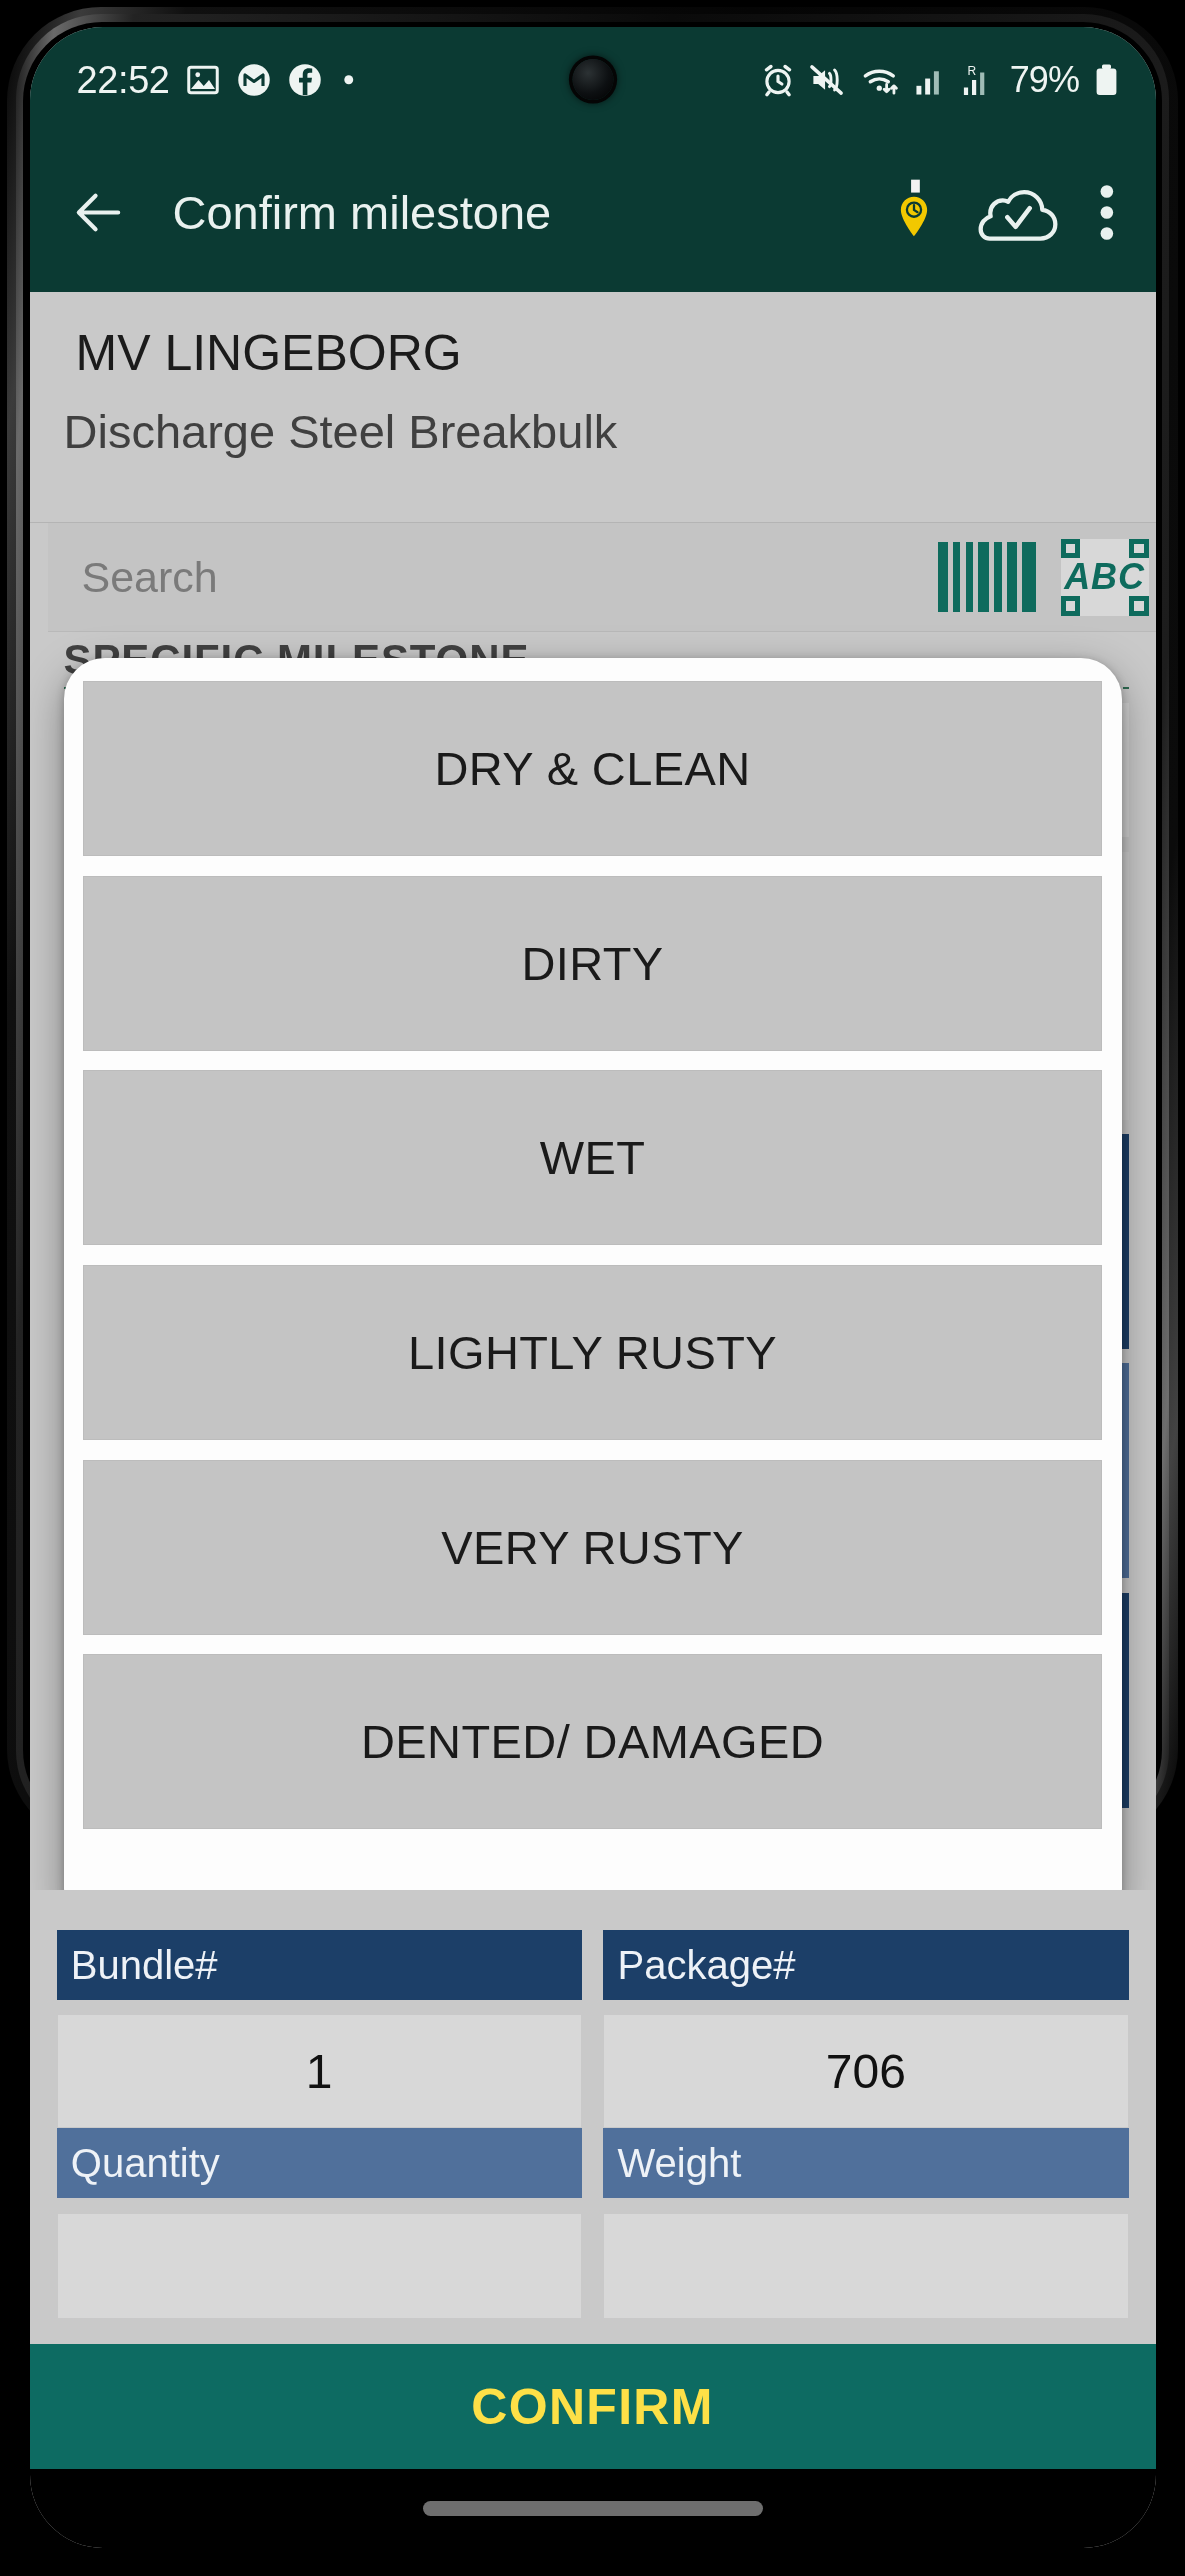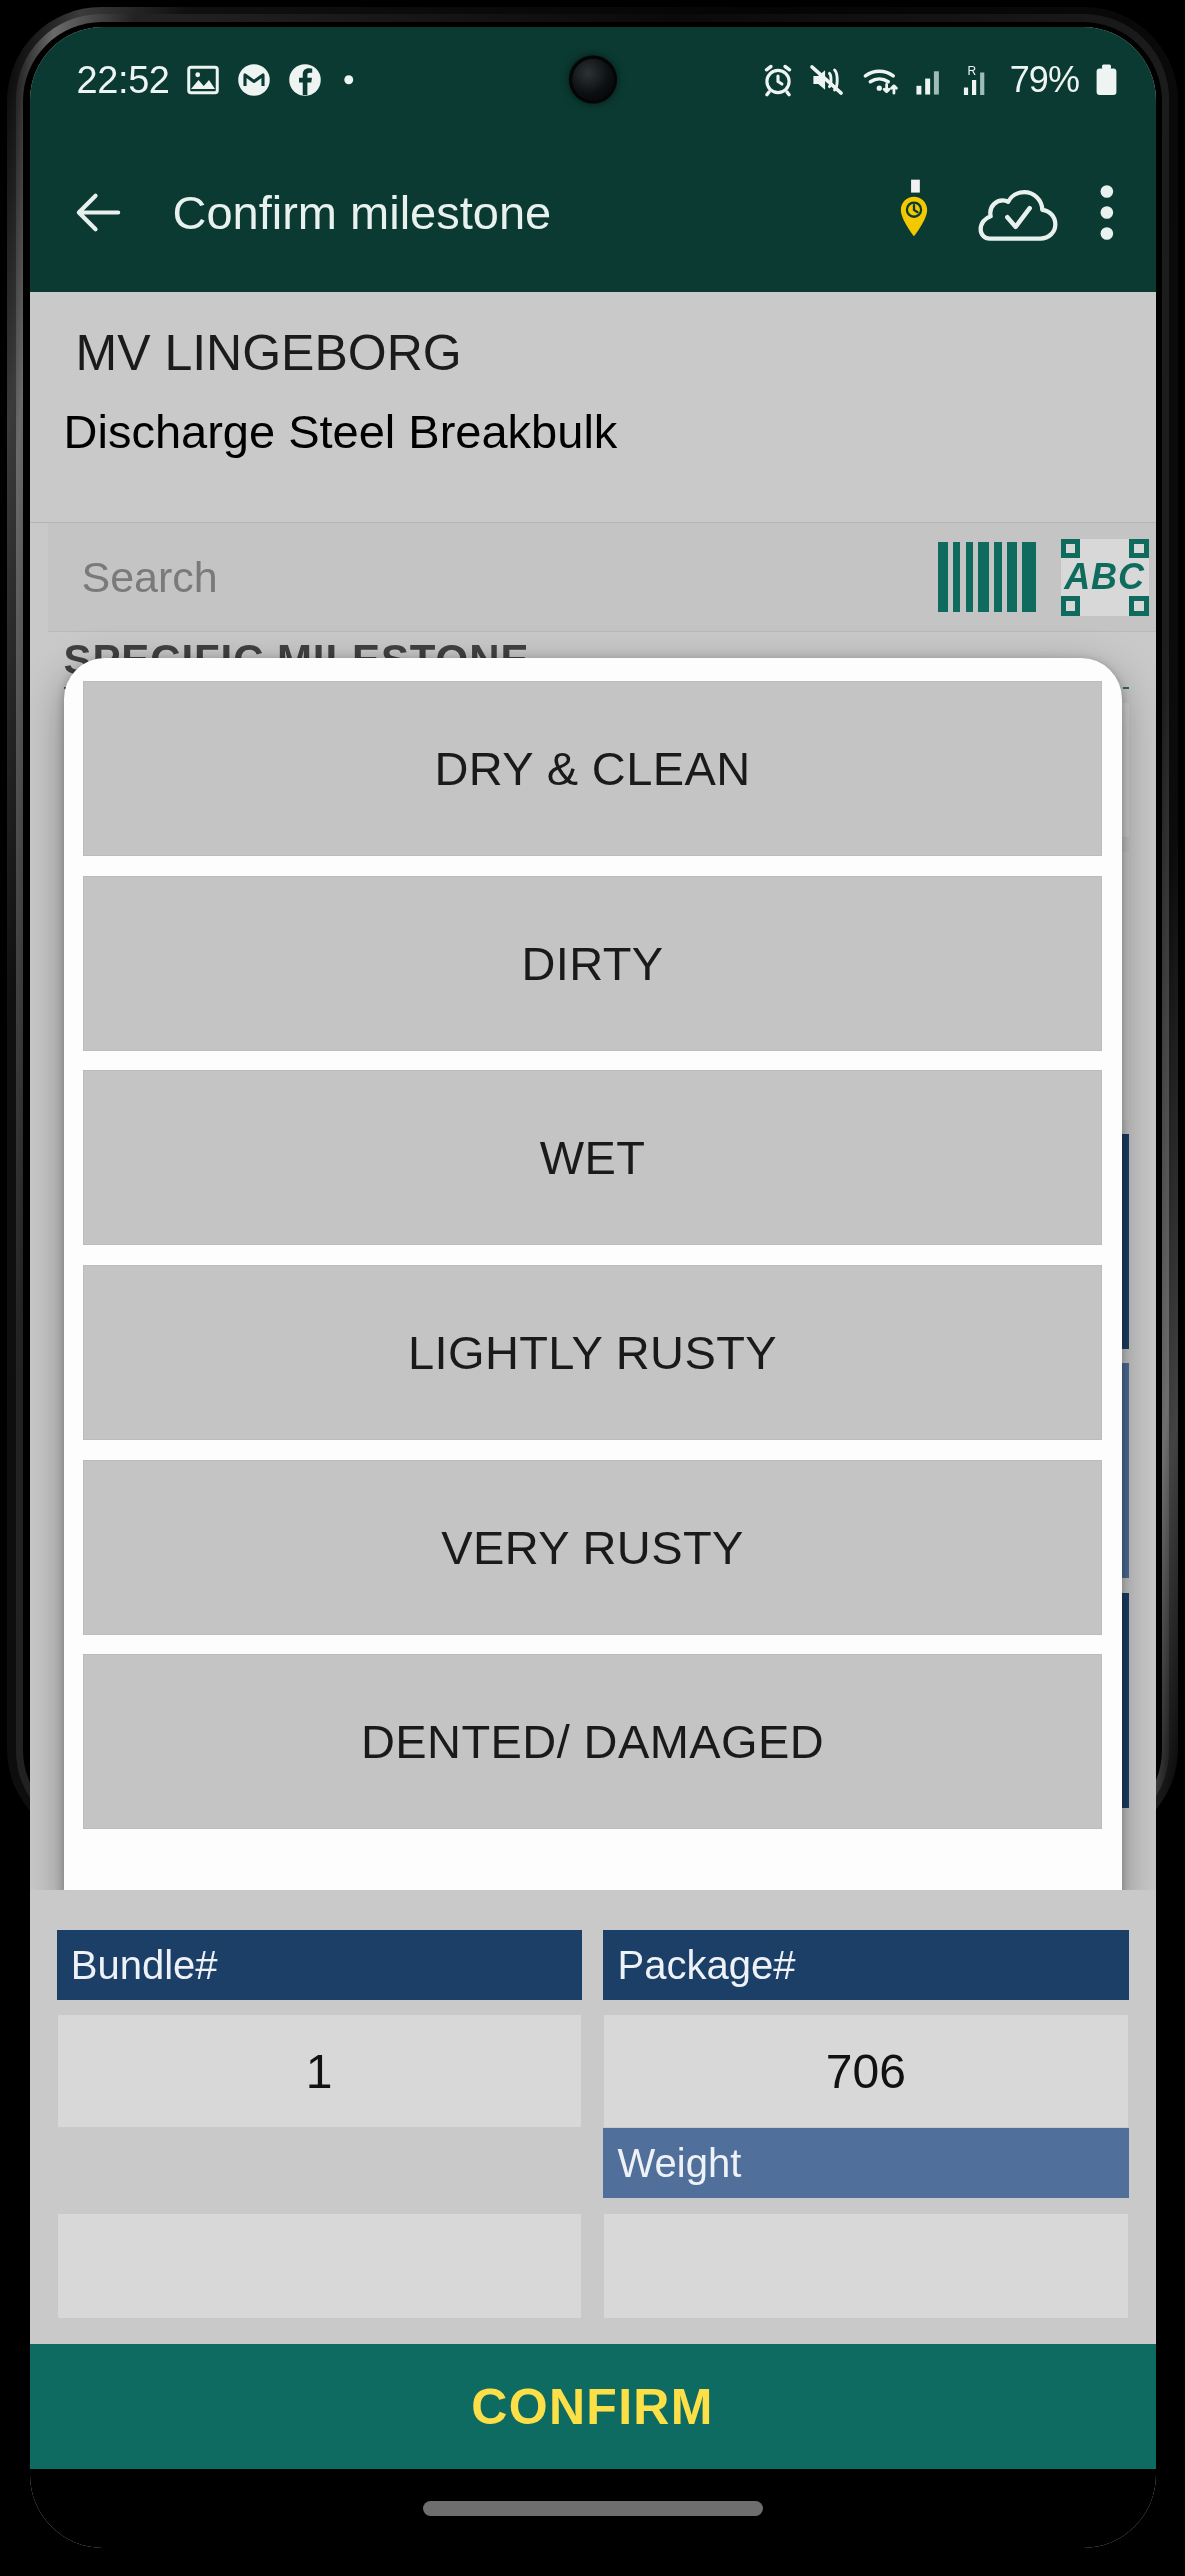--- a/index.html
+++ b/index.html
@@ -77,21 +77,21 @@
   .appbar-actions{ display:flex; align-items:center; gap:38px; margin-right:7.2px;}
 
   
   .vessel{
     position:absolute; left:0; top:265px; width:100%; height:231px;
     background:#c9c9c9;
     padding:30px 0 0 34px;
     border-bottom:1.8px solid #b4b4b4;
   }
   .vessel-name{ font-size:50px; color:#1b1b1b; font-weight:400; line-height:1.25;margin-left:12px;}
-  .vessel-op{ font-size:47px; color:#000000; font-weight:400; margin-top:19.7px; line-height:1.2;}
+  .vessel-op{ font-size:47px; color:#404040; font-weight:400; margin-top:19.7px; line-height:1.2;}
 
   
   .searchrow{
     position:absolute; left:0; top:496px; width:100%; height:109px;
     background:#c4c4c4;
     display:flex; align-items:center; padding:0 25px 0 34px;
     border-bottom:0.9px solid #b9b9b9;
     margin-left:18px;
   }
   .search-ph{ flex:1; font-size:43px; color:#7a7a7a; }
@@ -364,20 +364,21 @@
           <div class="hdr-dark">Bundle#</div>
         </div>
         <div class="fcell">
           <div class="hdr-dark">Package#</div>
         </div>
       </div>
       <div class="gap"></div>
       <div class="frow">
         <div class="fcell">
           <div class="val">1</div>
+          <div class="hdr-light">Quantity</div>
         </div>
         <div class="fcell">
           <div class="val">706</div>
           <div class="hdr-light">Weight</div>
         </div>
       </div>
       <div class="gap"></div>
       <div class="frow">
         <div class="fcell">
           <div class="val empty"></div>

